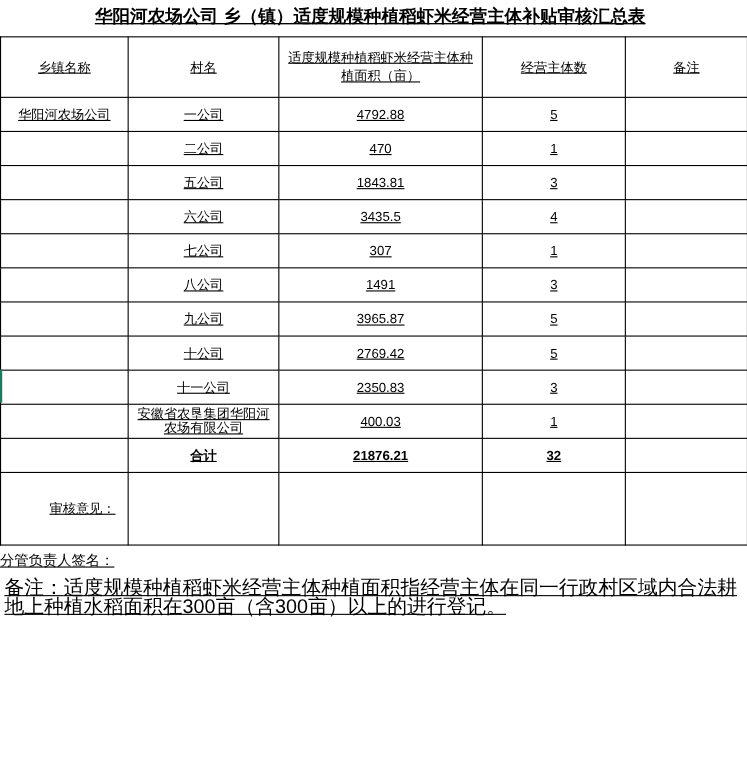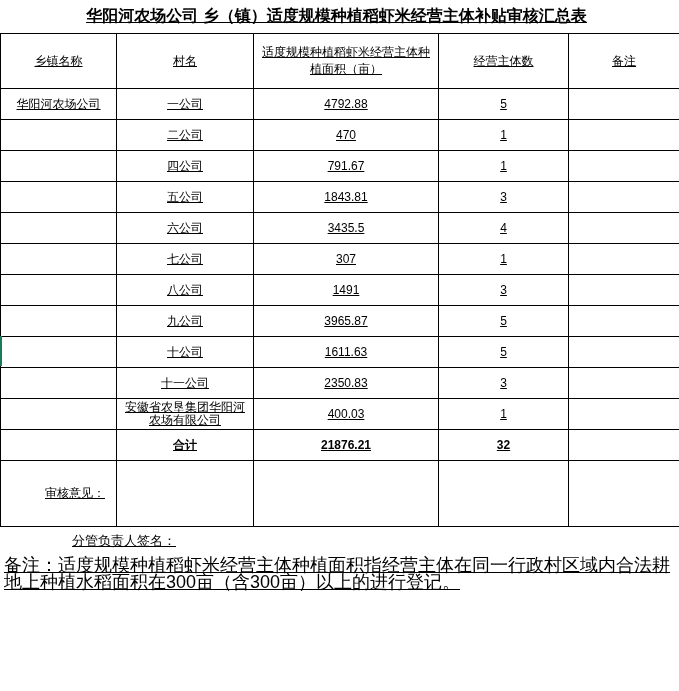--- a/index.html
+++ b/index.html
@@ -85,22 +85,20 @@
     width: 679px;
     height: 28px;
     align-items: center;
   }
   .plainrow .cell {
     font-size: 13px;
     box-sizing: border-box;
   }
   .plainrow .cell.sig {
     width: 253px;
-    padding-left: 28px;
-    margin-left: 44px;
   }
   .plainrow .cell.blank {
     flex: 1 1 auto;
   }
   .note {
     padding: 2px 4px 0 4px;
     font-size: 18px;
     line-height: 17px;
   }
   .note .lbl { }
@@ -147,27 +145,20 @@
       </tr>
       <tr class="datarow">
         <td class="leftname"></td>
         <td>二公司</td>
         <td>470</td>
         <td>1</td>
         <td></td>
       </tr>
       <tr class="datarow">
         <td class="leftname"></td>
-        <td>四公司</td>
-        <td>791.67</td>
-        <td>1</td>
-        <td></td>
-      </tr>
-      <tr class="datarow">
-        <td class="leftname"></td>
         <td>五公司</td>
         <td>1843.81</td>
         <td>3</td>
         <td></td>
       </tr>
       <tr class="datarow">
         <td class="leftname"></td>
         <td>六公司</td>
         <td>3435.5</td>
         <td>4</td>
@@ -190,21 +181,21 @@
       <tr class="datarow">
         <td class="leftname"></td>
         <td>九公司</td>
         <td>3965.87</td>
         <td>5</td>
         <td></td>
       </tr>
       <tr class="datarow">
         <td class="leftname"></td>
         <td>十公司</td>
-        <td>1611.63</td>
+        <td>2769.42</td>
         <td>5</td>
         <td></td>
       </tr>
       <tr class="datarow">
         <td class="leftname"></td>
         <td>十一公司</td>
         <td>2350.83</td>
         <td>3</td>
         <td></td>
       </tr>

